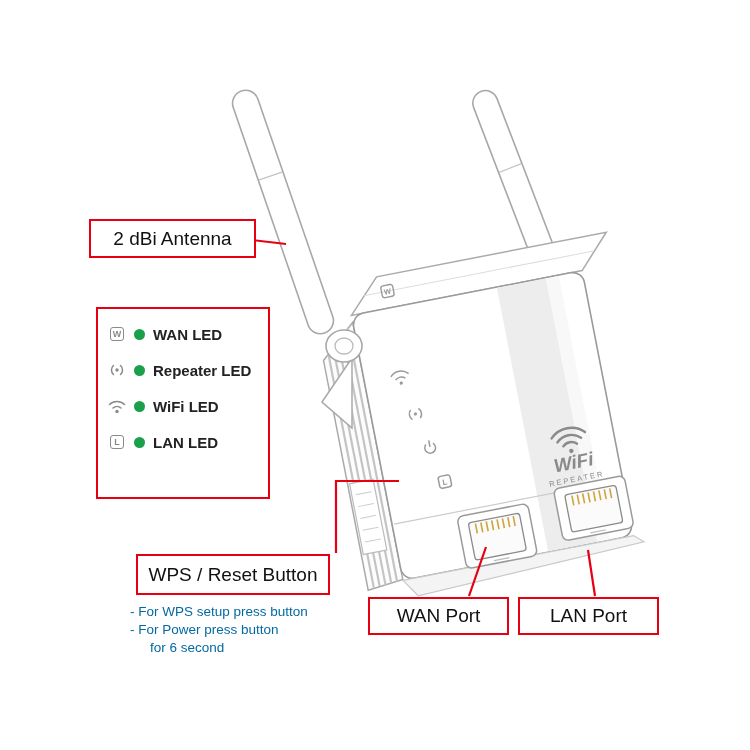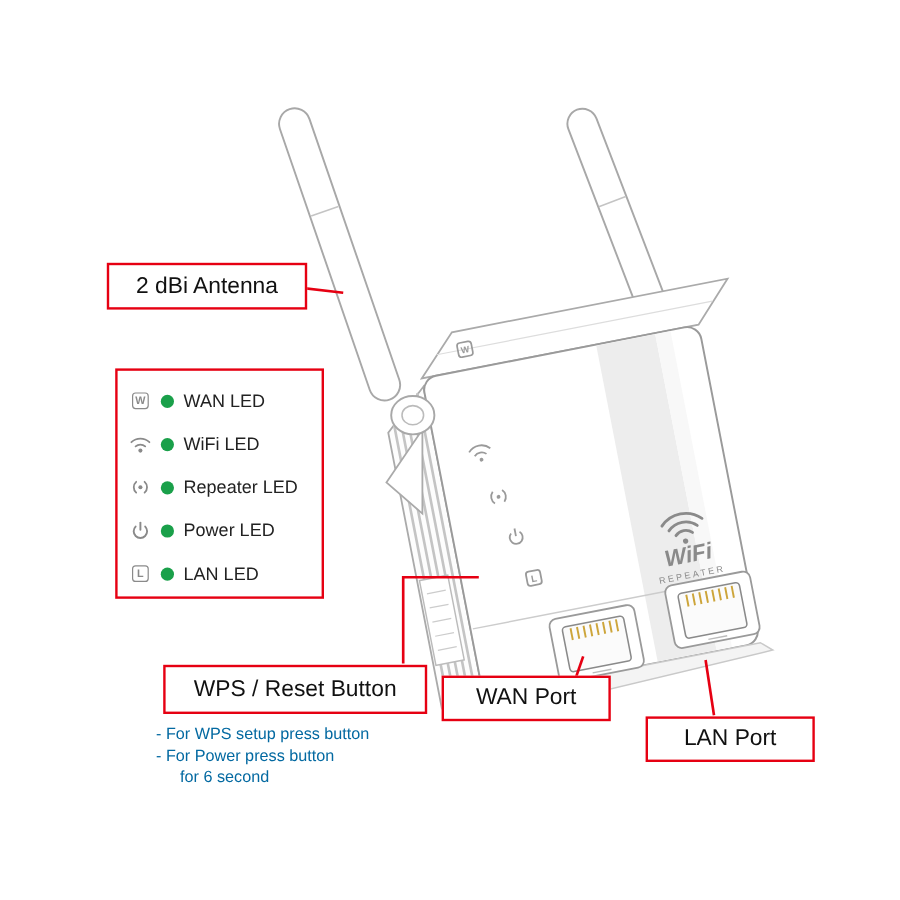--- a/index.html
+++ b/index.html
@@ -9,36 +9,36 @@
     width:750px; height:750px; background:#ffffff; position:relative; overflow:hidden;
     font-family:"Liberation Sans", sans-serif; color:#111;
   }
   .art { position:absolute; left:0; top:0; }
   .callout {
     position:absolute; border:2px solid var(--accent); background:#fff;
     display:flex; align-items:center; justify-content:center;
     font-size:19px; color:#111; white-space:nowrap;
   }
   .callout-antenna { left:67px;  top:219px; width:167px; height:39px;margin-left:22px; }
-  .callout-wps     { left:136px; top:554px; width:220px; height:41px; font-size:19px; }
-  .callout-wan     { left:368px; top:563px; width:141px; height:38px; }
-  .callout-lan     { left:538px; top:597px; width:141px; height:38px; }
+  .callout-wps     { left:136px; top:554px; width:194px; height:41px; font-size:19px; }
+  .callout-wan     { left:368px; top:597px; width:141px; height:38px; }
+  .callout-lan     { left:518px; top:597px; width:141px; height:38px; }
 
   .legend {
     position:absolute; left:96px; top:307px; width:174px; height:192px;
     border:2px solid var(--accent); background:#fff; padding:7px 0 0 10px;
   }
   .legend-row { display:flex; align-items:center; gap:8px; height:36px; }
   .legend-icon { width:18px; height:16px; display:flex; align-items:center; justify-content:center; }
   .sq-icon {
     width:14px; height:14px; border:1.5px solid #8a8a8a; border-radius:3px;
     font-size:9px; font-weight:bold; color:#8a8a8a; display:flex; align-items:center; justify-content:center;
   }
   .led-dot { width:11px; height:11px; border-radius:50%; background:var(--led-green); flex:0 0 auto; }
-  .legend-label { font-size:15px; color:#222; }
+  .legend-label { font-size:15px; color:#222;font-weight:bold; }
 
   .notes { position:absolute; left:130px; top:603px; width:240px; font-size:13.5px; line-height:1.32; color:#0369a1; }
   .notes .indent { padding-left:20px; }
 </style>
 </head>
 <body>
 
 <svg class="art" width="750" height="750" viewBox="0 0 750 750">
 
   <g>
@@ -173,58 +173,46 @@
 <div class="legend">
   <div class="legend-row">
     <span class="legend-icon">
         <span class="sq-icon">W</span>
       </span>
     <span class="led-dot"></span>
     <span class="legend-label">WAN LED</span>
   </div>
   <div class="legend-row">
     <span class="legend-icon">
+      <svg width="18" height="16" viewBox="-9 -8 18 16">
+        <circle cx="0" cy="0" r="1.7" fill="#8a8a8a"></circle>
+        <g stroke="#8a8a8a" fill="none" stroke-width="1.5" stroke-linecap="round">
+          <path d="M 3.5 -4.5 A 6 6 0 0 1 3.5 4.5"></path>
+          <path d="M -3.5 -4.5 A 6 6 0 0 0 -3.5 4.5"></path>
+        </g>
+      </svg>
+    </span>
+    <span class="led-dot"></span>
+    <span class="legend-label">Repeater LED</span>
+  </div>
+  <div class="legend-row">
+    <span class="legend-icon">
       <svg width="18" height="16" viewBox="-9 -10 18 16">
         <g stroke="#8a8a8a" fill="none" stroke-width="1.5" stroke-linecap="round">
           <path d="M -4 0 A 6 6 0 0 1 4 0"></path>
           <path d="M -7.5 -3.5 A 11 11 0 0 1 7.5 -3.5"></path>
         </g>
         <circle cx="0" cy="3.5" r="1.7" fill="#8a8a8a"></circle>
       </svg>
     </span>
     <span class="led-dot"></span>
     <span class="legend-label">WiFi LED</span>
   </div>
   <div class="legend-row">
     <span class="legend-icon">
-      <svg width="18" height="16" viewBox="-9 -8 18 16">
-        <circle cx="0" cy="0" r="1.7" fill="#8a8a8a"></circle>
-        <g stroke="#8a8a8a" fill="none" stroke-width="1.5" stroke-linecap="round">
-          <path d="M 3.5 -4.5 A 6 6 0 0 1 3.5 4.5"></path>
-          <path d="M -3.5 -4.5 A 6 6 0 0 0 -3.5 4.5"></path>
-        </g>
-      </svg>
-    </span>
-    <span class="led-dot"></span>
-    <span class="legend-label">Repeater LED</span>
-  </div>
-  <div class="legend-row">
-    <span class="legend-icon">
-      <svg width="18" height="16" viewBox="-9 -9 18 16">
-        <g stroke="#8a8a8a" fill="none" stroke-width="1.6" stroke-linecap="round">
-          <path d="M -4 -4.2 A 5.6 5.6 0 1 0 4 -4.2"></path>
-          <line x1="0" y1="-7.5" x2="0" y2="-1.5"></line>
-        </g>
-      </svg>
-    </span>
-    <span class="led-dot"></span>
-    <span class="legend-label">Power LED</span>
-  </div>
-  <div class="legend-row">
-    <span class="legend-icon">
         <span class="sq-icon">L</span>
       </span>
     <span class="led-dot"></span>
     <span class="legend-label">LAN LED</span>
   </div>
 </div>
 
 <div class="callout callout-wps">
   <span>WPS / Reset Button</span>
 </div>

